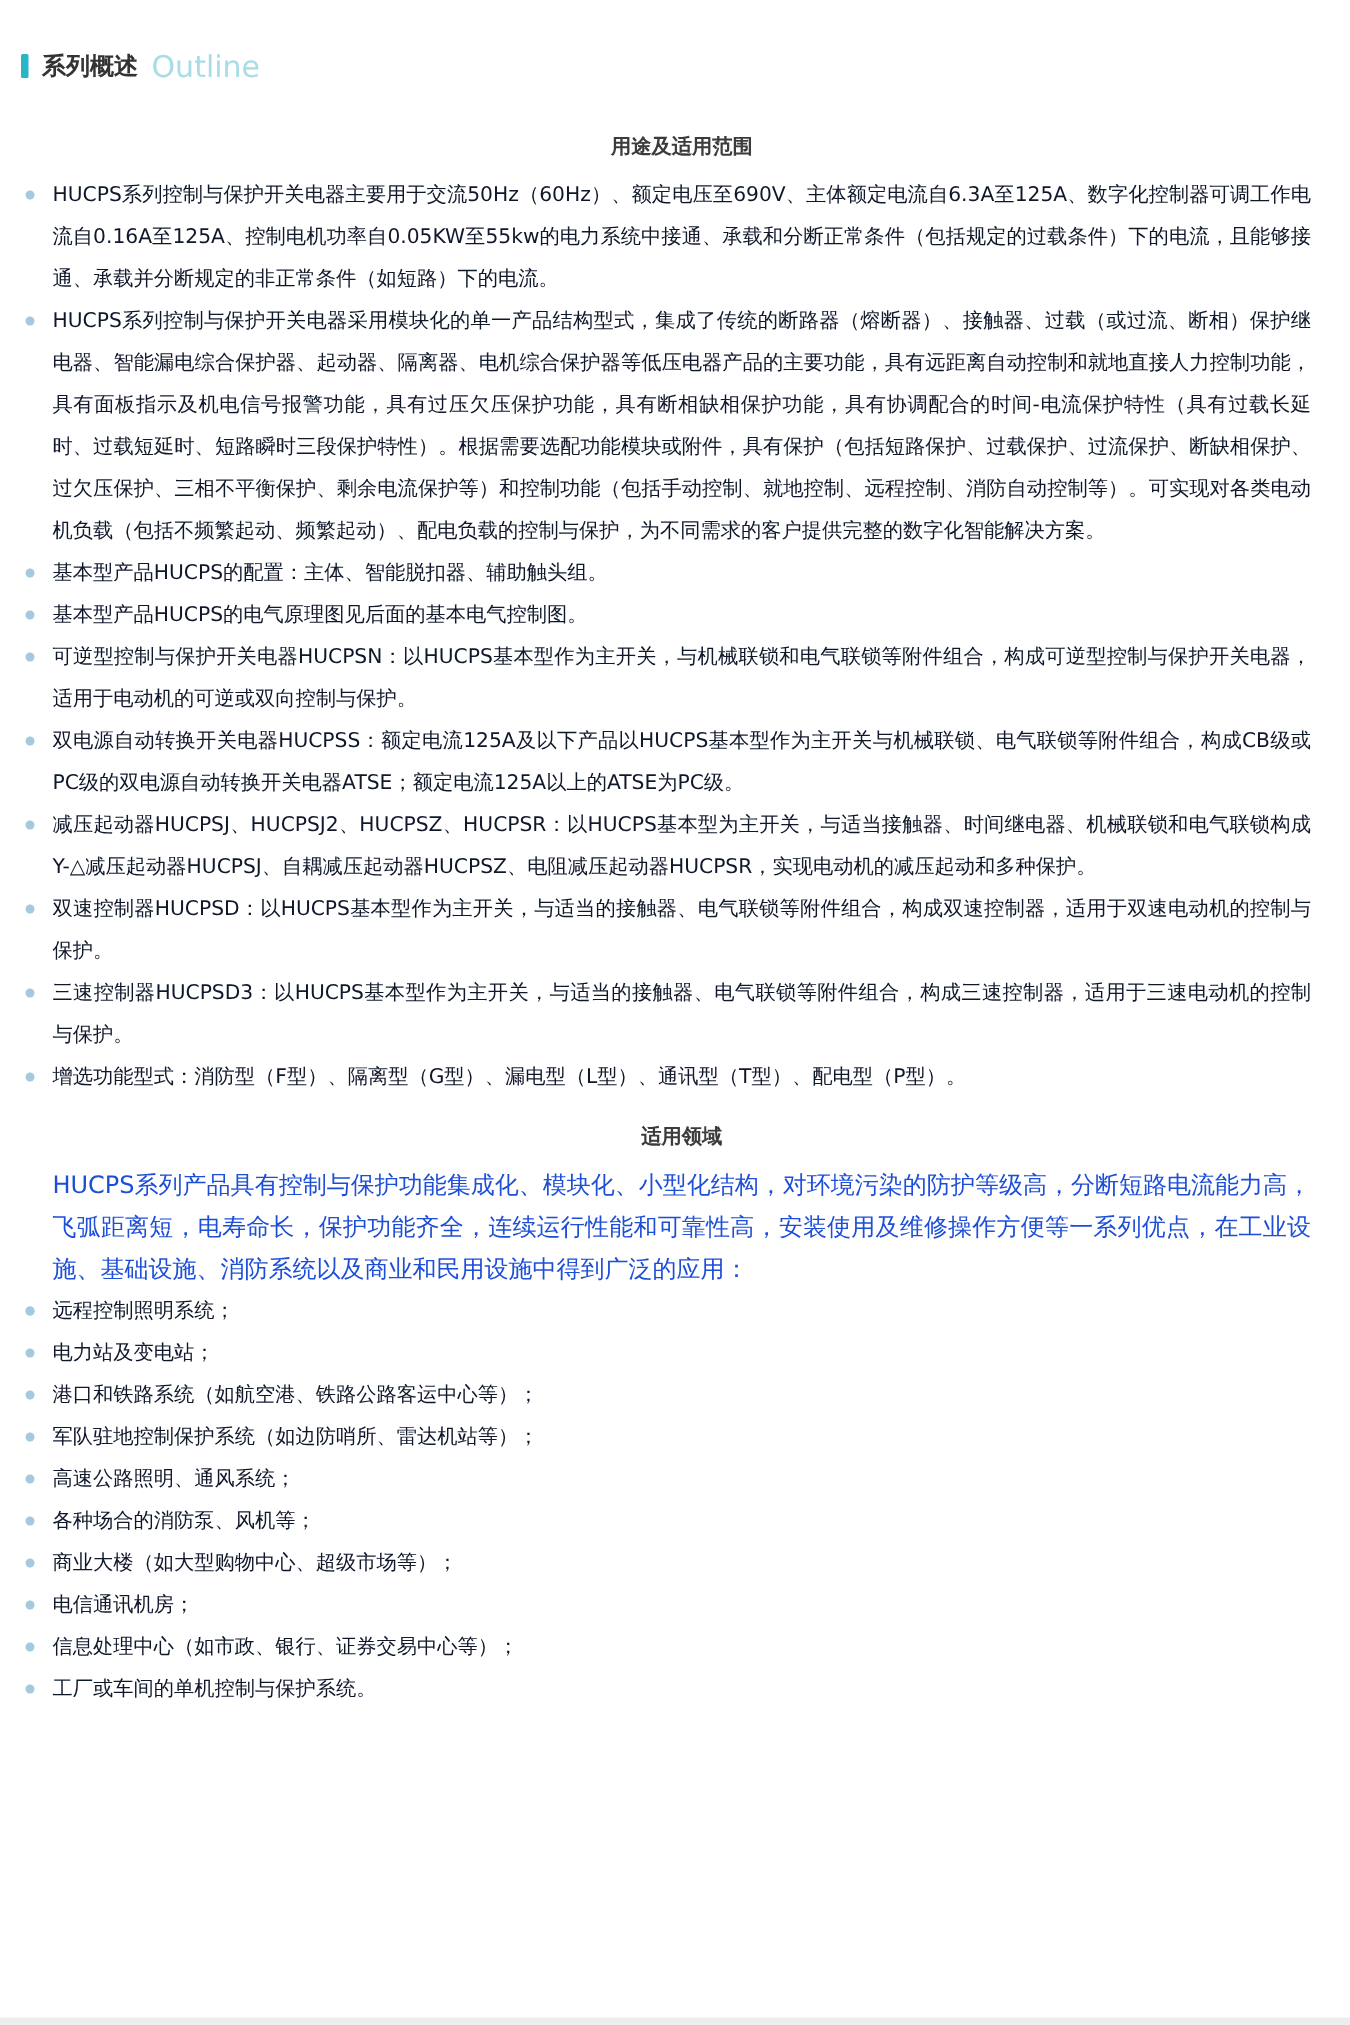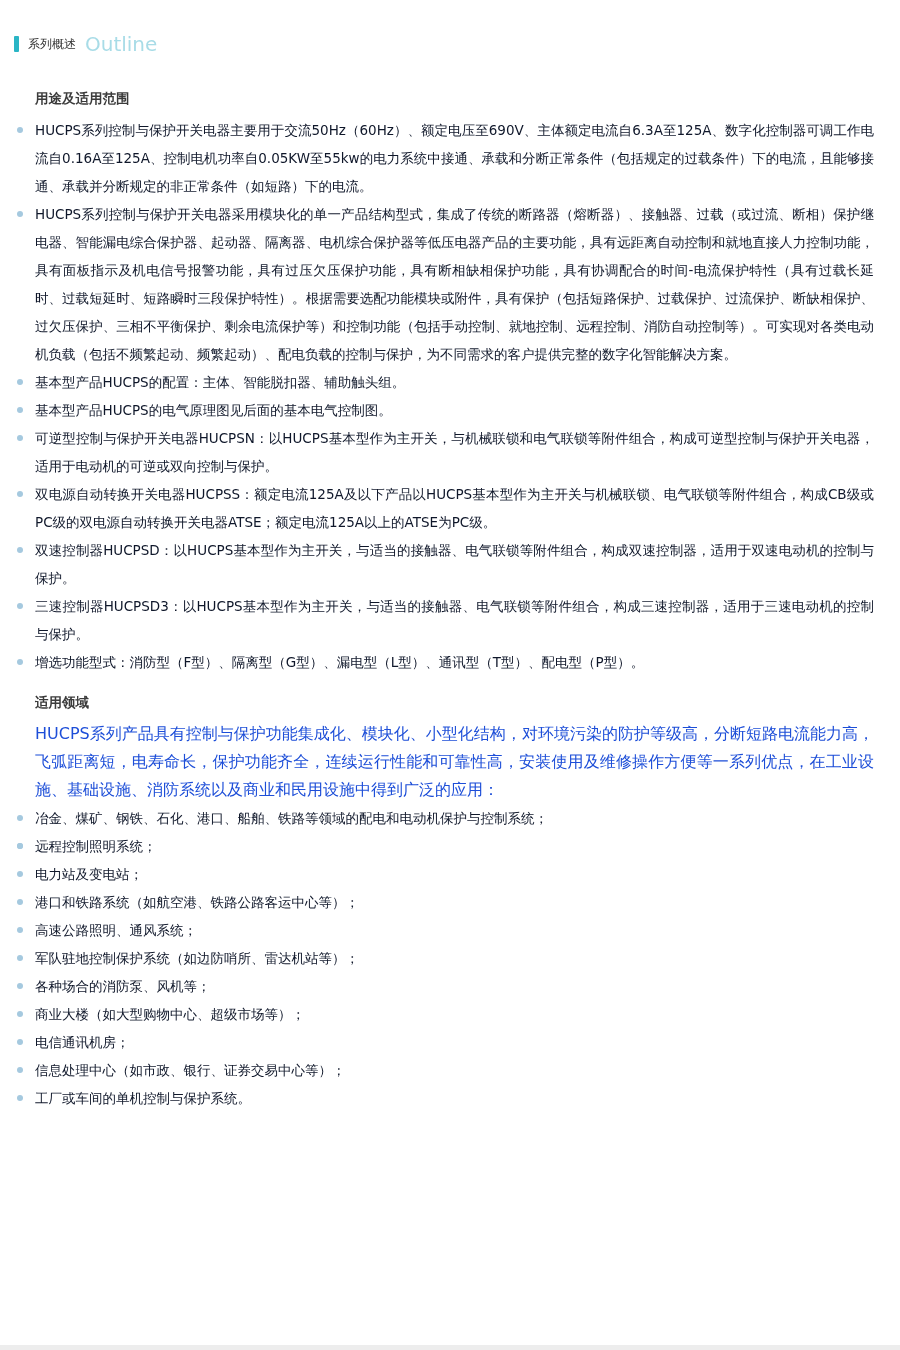--- a/index.html
+++ b/index.html
@@ -8,26 +8,26 @@
     background:#ffffff;
     font-family:"DejaVu Sans","Liberation Sans",sans-serif;
     color:#4e4e4e;
     position:relative;
     overflow:hidden;
   }
   .page { padding:32px 26px 0 14px; }
 
   .header { display:flex; align-items:center; gap:9px; margin-bottom:28px; }
   .accent-bar { width:5px; height:16px; background:#2ab5c5; border-radius:1px; flex:0 0 auto; }
-  .title-cn { font-size:12px; font-weight:normal; color:#333333; }
+  .title-cn { font-size:16px; font-weight:bold; color:#333333; }
   .title-en { font-size:20px; color:#a8dce7; }
 
   .sec-heading {
     font-size:13.5px; font-weight:bold; color:#3b3b3b;
-    line-height:28px; margin:12px 0 4px 21px;
+    line-height:28px; margin:12px 0 4px 21px;text-align:center;
   }
 
   ul.blist { list-style:none; margin:0; padding:0; }
   ul.blist li {
     position:relative; padding-left:21px;
     font-size:13.5px; line-height:28px; color:#0f172a;
     text-align:justify;
   }
   .dot {
     position:absolute; left:3px; top:11px;
@@ -61,37 +61,37 @@
       <li><span class="dot"></span><span>HUCPS系列控制与保护开关电器采用模块化的单一产品结构型式，集成了传统的断路器（熔断器）、接触器、过载（或过流、断相）保护继电器、智能漏电综合保护器、起动器、隔离器、电机综合保护器等低压电器产品的主要功能，具有远距离自动控制和就地直接人力控制功能，具有面板指示及机电信号报警功能，具有过压欠压保护功能，具有断相缺相保护功能，具有协调配合的时间-电流保护特性（具有过载长延时、过载短延时、短路瞬时三段保护特性）。根据需要选配功能模块或附件，具有保护（包括短路保护、过载保护、过流保护、断缺相保护、过欠压保护、三相不平衡保护、剩余电流保护等）和控制功能（包括手动控制、就地控制、远程控制、消防自动控制等）。可实现对各类电动机负载（包括不频繁起动、频繁起动）、配电负载的控制与保护，为不同需求的客户提供完整的数字化智能解决方案。</span></li>
     </ul>
   </div>
 
   <div>
     <ul class="blist">
       <li><span class="dot"></span><span>基本型产品HUCPS的配置：主体、智能脱扣器、辅助触头组。</span></li>
       <li><span class="dot"></span><span>基本型产品HUCPS的电气原理图见后面的基本电气控制图。</span></li>
       <li><span class="dot"></span><span>可逆型控制与保护开关电器HUCPSN：以HUCPS基本型作为主开关，与机械联锁和电气联锁等附件组合，构成可逆型控制与保护开关电器，适用于电动机的可逆或双向控制与保护。</span></li>
       <li><span class="dot"></span><span>双电源自动转换开关电器HUCPSS：额定电流125A及以下产品以HUCPS基本型作为主开关与机械联锁、电气联锁等附件组合，构成CB级或PC级的双电源自动转换开关电器ATSE；额定电流125A以上的ATSE为PC级。</span></li>
+      <li><span class="dot"></span><span>减压起动器HUCPSJ、HUCPSJ2、HUCPSZ、HUCPSR：以HUCPS基本型为主开关，与适当接触器、时间继电器、机械联锁和电气联锁构成Y-△减压起动器HUCPSJ、自耦减压起动器HUCPSZ、电阻减压起动器HUCPSR，实现电动机的减压起动和多种保护。</span></li>
       <li><span class="dot"></span><span>双速控制器HUCPSD：以HUCPS基本型作为主开关，与适当的接触器、电气联锁等附件组合，构成双速控制器，适用于双速电动机的控制与保护。</span></li>
       <li><span class="dot"></span><span>三速控制器HUCPSD3：以HUCPS基本型作为主开关，与适当的接触器、电气联锁等附件组合，构成三速控制器，适用于三速电动机的控制与保护。</span></li>
       <li><span class="dot"></span><span>增选功能型式：消防型（F型）、隔离型（G型）、漏电型（L型）、通讯型（T型）、配电型（P型）。</span></li>
     </ul>
   </div>
 
   <div>
     <div class="sec-heading">适用领域</div>
     <p class="intro">HUCPS系列产品具有控制与保护功能集成化、模块化、小型化结构，对环境污染的防护等级高，分断短路电流能力高，飞弧距离短，电寿命长，保护功能齐全，连续运行性能和可靠性高，安装使用及维修操作方便等一系列优点，在工业设施、基础设施、消防系统以及商业和民用设施中得到广泛的应用：</p>
     <ul class="blist">
-      <li><span class="dot"></span><span>冶金、煤矿、钢铁、石化、港口、船舶、铁路等领域的配电和电动机保护与控制系统；</span></li>
       <li><span class="dot"></span></li>
       <li><span class="dot"></span><span>远程控制照明系统；</span></li>
       <li><span class="dot"></span><span>电力站及变电站；</span></li>
       <li><span class="dot"></span><span>港口和铁路系统（如航空港、铁路公路客运中心等）；</span></li>
+      <li><span class="dot"></span><span>军队驻地控制保护系统（如边防哨所、雷达机站等）；</span></li>
       <li><span class="dot"></span><span>高速公路照明、通风系统；</span></li>
-      <li><span class="dot"></span><span>军队驻地控制保护系统（如边防哨所、雷达机站等）；</span></li>
       <li><span class="dot"></span><span>各种场合的消防泵、风机等；</span></li>
       <li><span class="dot"></span><span>商业大楼（如大型购物中心、超级市场等）；</span></li>
       <li><span class="dot"></span><span>电信通讯机房；</span></li>
       <li><span class="dot"></span><span>信息处理中心（如市政、银行、证券交易中心等）；</span></li>
       <li><span class="dot"></span><span>工厂或车间的单机控制与保护系统。</span></li>
     </ul>
   </div>
 
 </div>
 

